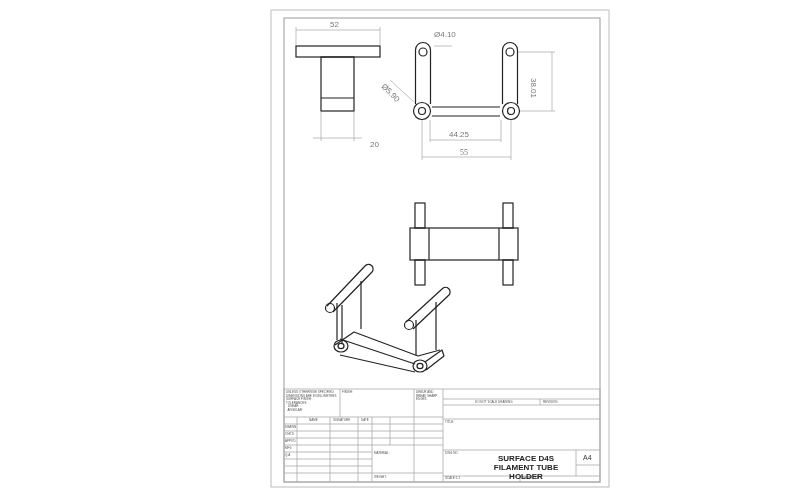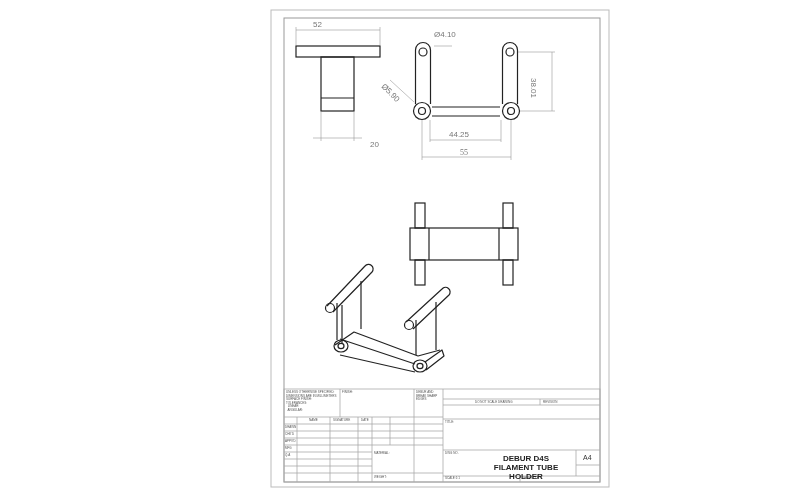--- a/index.html
+++ b/index.html
@@ -132,21 +132,21 @@
 
     <line x1="443" y1="450" x2="600" y2="450"></line>
     <line x1="576" y1="450" x2="576" y2="476"></line>
     <line x1="576" y1="465" x2="600" y2="465"></line>
     <line x1="443" y1="476" x2="600" y2="476"></line>
     <line x1="520" y1="476" x2="520" y2="482"></line>
   </g>
 </svg>
 
 
-<div class="dim-txt" style="left:313px;top:20px;">52</div>
+<div class="dim-txt" style="left:330px;top:20px;">52</div>
 <div class="dim-txt" style="left:330px;top:140px;margin-left:40px;">20</div>
 <div class="dim-txt" style="left:434px;top:30px;">Ø4.10</div>
 <div class="dim-txt" style="left:386px;top:82px;transform:rotate(45deg);transform-origin:left top;">Ø5.90</div>
 <div class="dim-txt" style="left:538px;top:78px;transform:rotate(90deg);transform-origin:left top;">38.01</div>
 <div class="dim-txt" style="left:449px;top:130px;">44.25</div>
 <div class="dim-txt" style="left:460px;top:148px;font-family:Liberation Serif, serif;">55</div>
 
 
 <div class="tb-txt" style="left:286px;top:391px;">UNLESS OTHERWISE SPECIFIED:
 DIMENSIONS ARE IN MILLIMETERS
@@ -169,17 +169,17 @@
 <div class="tb-txt" style="left:285px;top:440px;">APPV'D</div>
 <div class="tb-txt" style="left:285px;top:447px;">MFG</div>
 <div class="tb-txt" style="left:285px;top:454px;">Q.A</div>
 <div class="tb-txt" style="left:374px;top:452px;">MATERIAL:</div>
 <div class="tb-txt" style="left:374px;top:476px;">WEIGHT:</div>
 <div class="tb-txt" style="left:445px;top:452px;">DWG NO.</div>
 <div class="tb-txt" style="left:445px;top:477px;">SCALE:1:1</div>
 <div class="tb-txt" style="left:522px;top:477px;">SHEET 1 OF 1</div>
 
 <div class="title-main" style="left:476px;top:454px;width:100px;">
-  <div>DEBUR D4S</div>
+  <div>SURFACE D4S</div>
   <div>FILAMENT TUBE HOLDER</div>
 </div>
 <div class="size-txt" style="left:583px;top:454px;">A4</div>
 </div>
 
 </body></html>

